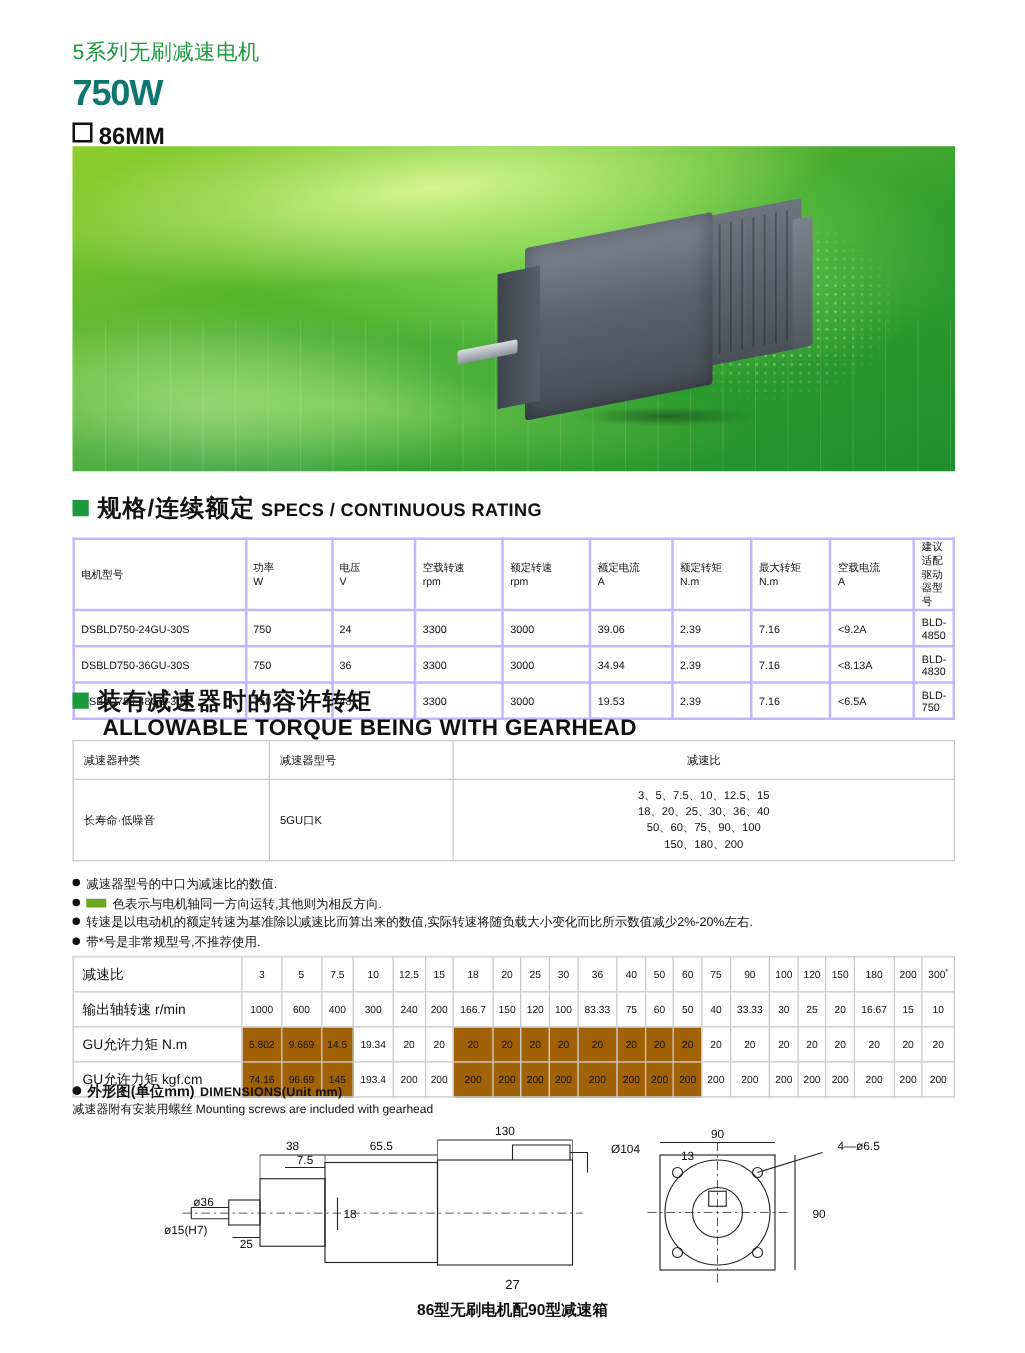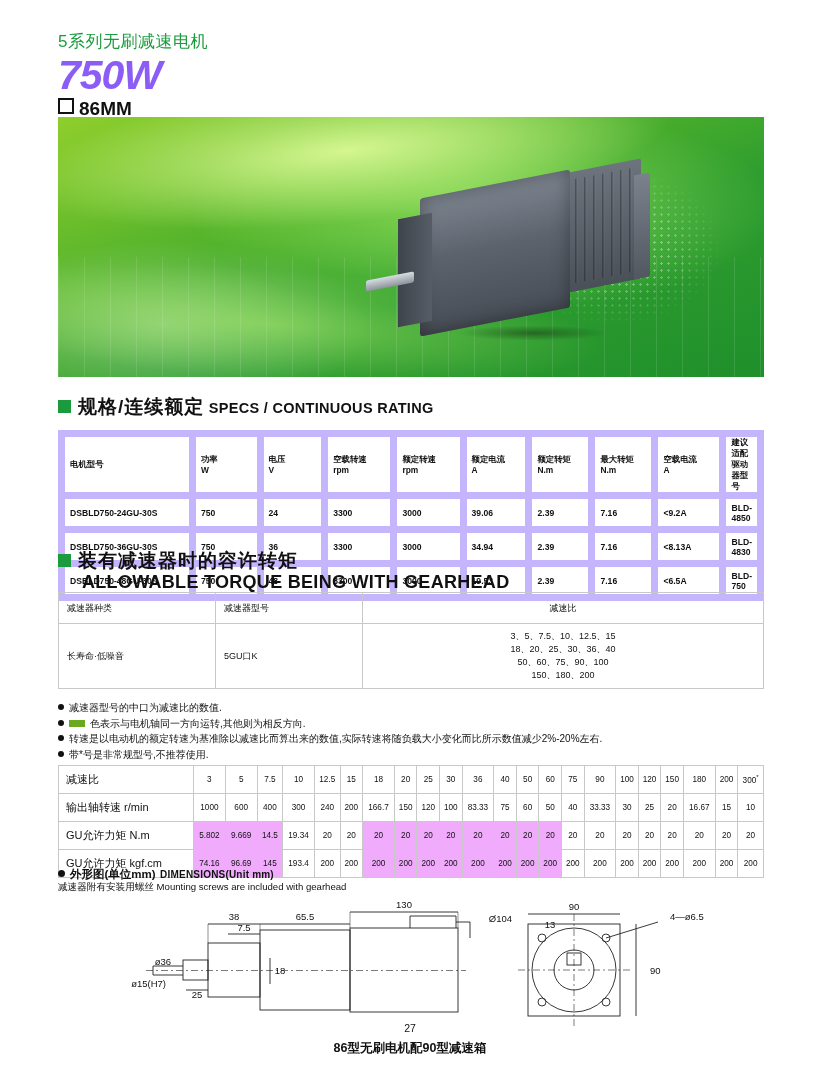--- a/index.html
+++ b/index.html
@@ -12,23 +12,22 @@
     overflow:hidden;
   }
   .page{position:relative;width:820px;height:1082px;}
 
   
   .hdr{position:absolute;left:58px;top:30px;}
   .hdr .series{
     color:#1b9b3e;font-size:17px;font-weight:normal;letter-spacing:.5px;
   }
   .hdr .watt{
-    font-size:41px;font-weight:bold;line-height:42px;margin-top:1px;color:#8b5cf6;
+    font-size:29px;font-weight:bold;line-height:42px;margin-top:1px;color:#0f766e;
     letter-spacing:-1px;
-    font-style:italic;
   }
   .hdr .size{
     font-size:19px;font-weight:bold;margin-top:2px;color:#111;letter-spacing:0px;
   }
   .hdr .sq{
     display:inline-block;width:12px;height:12px;border:2px solid #111;
     margin-right:5px;vertical-align:1px;
   }
 
   
@@ -116,22 +115,22 @@
   .t-cn{font-size:19px;font-weight:bold;color:#111;letter-spacing:1px;}
   .t-en{font-size:14.5px;font-weight:bold;color:#111;letter-spacing:.3px;}
 
   
   table{border-collapse:collapse;}
   .tbl1{
     position:absolute;left:58px;top:430px;width:706px;
     font-size:8.6px;
   }
   .tbl1 th,.tbl1 td{
-    border:7px solid #c4b5fd;padding:0 5px;height:27px;text-align:left;
-    font-weight:bold;color:#111;vertical-align:middle;
+    border:2px solid #c4b5fd;padding:0 5px;height:27px;text-align:left;
+    font-weight:normal;color:#111;vertical-align:middle;
   }
   .tbl1 thead th{height:34px;line-height:11px;font-size:8.4px;background:#fff;}
   .tbl1 .c0{width:146px;}
   .tbl1 .c1{width:68px;}
   .tbl1 .c2{width:66px;}
   .tbl1 .c3{width:68px;}
   .tbl1 .c4{width:68px;}
   .tbl1 .c5{width:62px;}
   .tbl1 .c6{width:60px;}
   .tbl1 .c7{width:60px;}
@@ -159,21 +158,21 @@
   
   .tbl3{
     position:absolute;left:58px;top:765px;width:706px;font-size:8.2px;
   }
   .tbl3 td{
     border:1px solid #c8c8c8;height:25px;text-align:center;vertical-align:middle;color:#111;
   }
   .tbl3 td.lbl{
     text-align:left;padding-left:7px;font-size:11px;width:126px;
   }
-  .tbl3 .hl{background:#f0abfc;}
+  .tbl3 .hl{background:#a16207;}
   .tbl3 .sup{font-size:6px;vertical-align:super;}
 
   
   .dim-title{position:absolute;left:58px;top:864px;}
   .dim-title .dot{display:inline-block;width:7px;height:7px;border-radius:50%;background:#111;margin-right:5px;vertical-align:1px;}
   .dim-cn{font-size:11.5px;font-weight:bold;}
   .dim-en{font-size:10px;font-weight:bold;letter-spacing:.2px;}
   .dim-sub{position:absolute;left:58px;top:881px;font-size:9.6px;}
 
   .drawing{position:absolute;left:58px;top:898px;width:706px;height:140px;}

